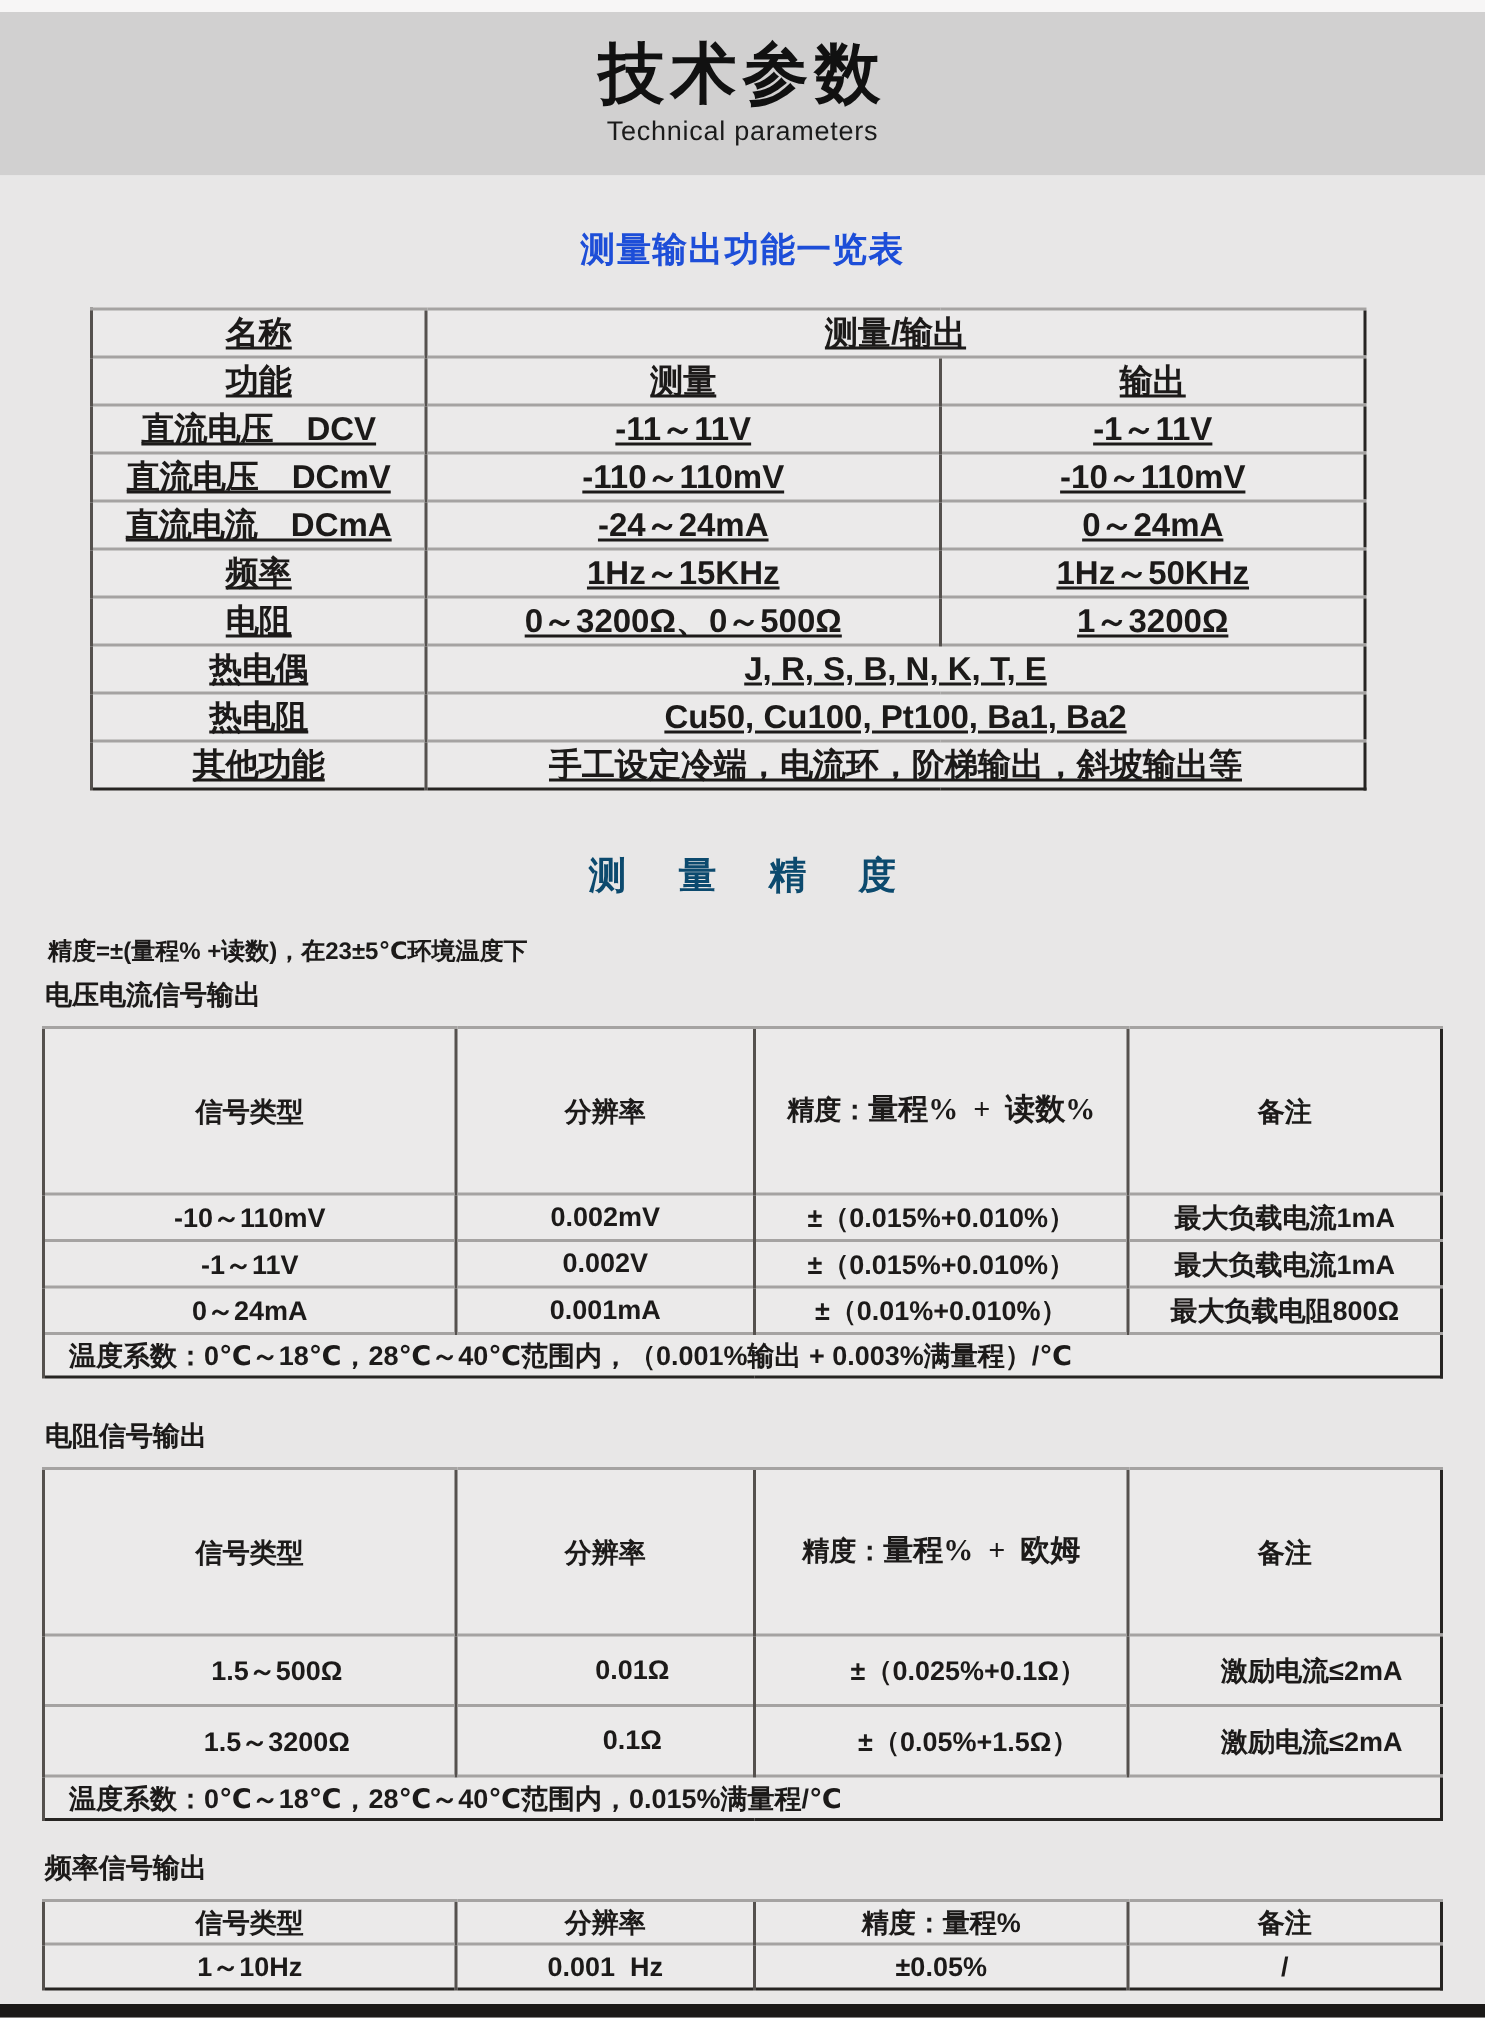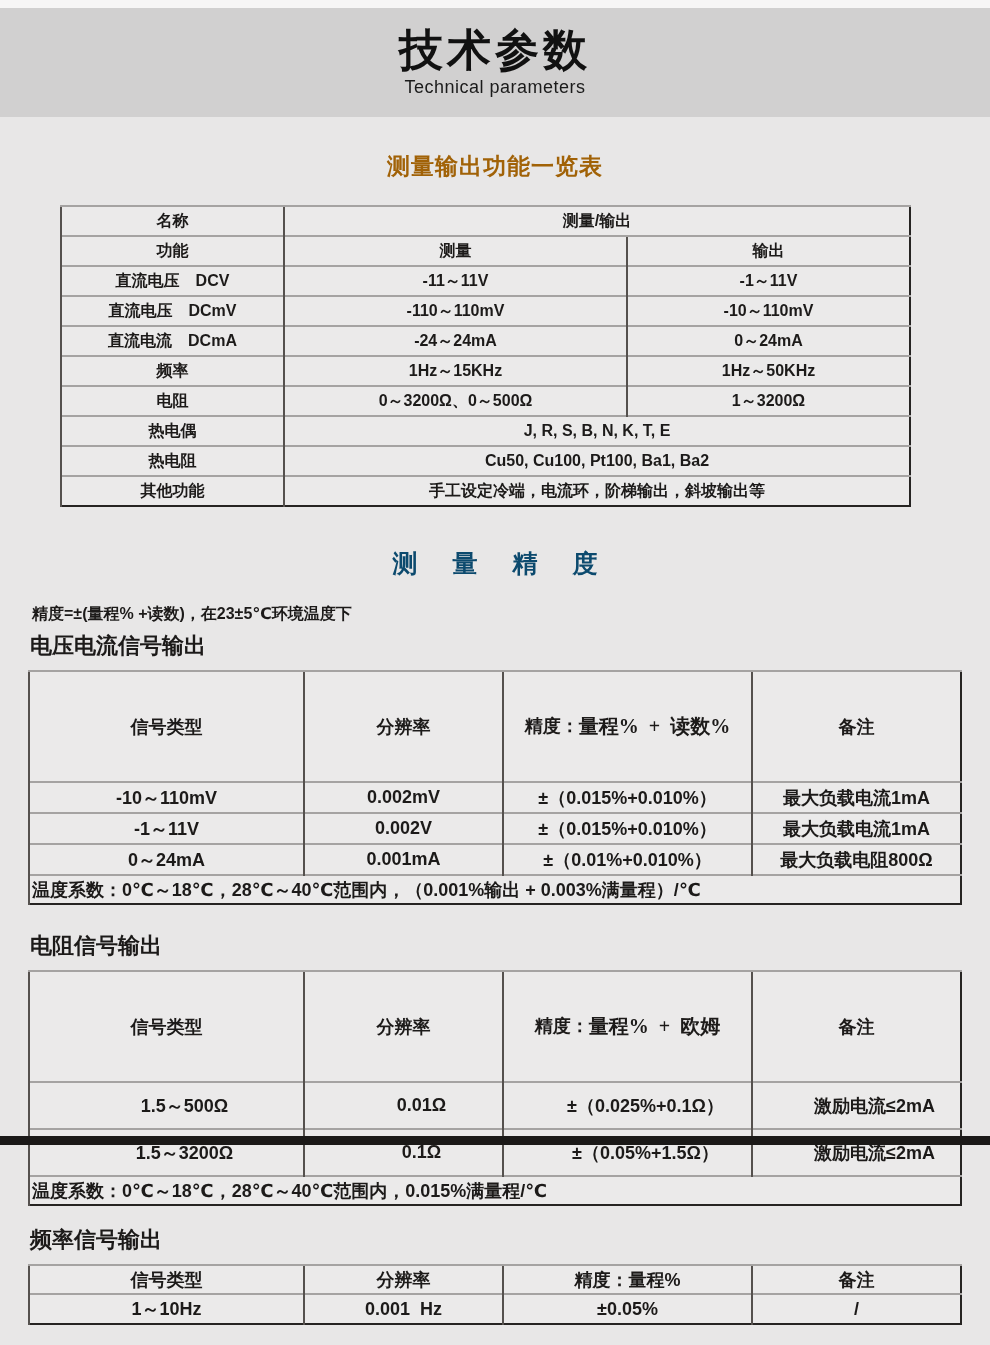--- a/index.html
+++ b/index.html
@@ -2,57 +2,57 @@
 <html><head>
 <meta charset="utf-8">
 <style>
   html,body{margin:0;padding:0;}
   body{
     width:990px;height:1345px;position:relative;overflow:hidden;
     background:#f7f6f6;
     font-family:"Liberation Sans","DejaVu Sans",sans-serif;
     color:#1c1a19;
   }
-  .page{position:absolute;top:0;left:0;width:990px;height:1145px;}
+  .page{position:absolute;top:0;left:0;width:990px;height:1345px;}
   .top-strip{height:8px;background:#f7f6f6;}
   .band{
     height:109px;background:#d1d0d0;
     display:flex;flex-direction:column;align-items:center;justify-content:center;
   }
   .title{font-size:44px;font-weight:900;letter-spacing:4px;color:#111;line-height:1.05;}
   .subtitle{font-size:18px;font-weight:400;color:#1b1b1b;margin-top:3px;letter-spacing:0.5px;}
   .content{background:#e8e7e7;height:1228px;}
   .h-overview{
-    text-align:center;font-size:23px;font-weight:700;color:#a16207;
+    text-align:center;font-size:23px;font-weight:700;color:#1d4ed8;
     padding-top:34px;margin:0 0 23px 0;letter-spacing:1px;
   }
   table{border-collapse:collapse;table-layout:fixed;background:#ebeaea;}
   td{
     border-top:2px solid #a5a3a2;border-left:2px solid #55514e;
     text-align:center;vertical-align:middle;
     font-size:18px;font-weight:700;color:#1c1a19;
     white-space:pre-wrap;padding:0 4px;overflow:hidden;
   }
   .tbl{border:2px solid #262422;}
   .tbl-overview{width:849px;margin:0 0 0 60px;}
-  .tbl-overview td{height:28px;font-size:16px;}
+  .tbl-overview td{height:28px;font-size:22px;text-decoration:underline;}
   .h-precision{
     text-align:center;font-size:25px;font-weight:800;color:#0c4a6e;
     margin:40px 0 24px 0;letter-spacing:14px;text-indent:14px;
   }
   .note{font-size:16px;font-weight:700;margin:0 0 6px 32px;color:#1c1a19;white-space:pre-wrap;}
-  .sig-label{font-size:22px;font-weight:700;margin:0 0 9px 30px;color:#1c1a19;}
+  .sig-label{font-size:18px;font-weight:700;margin:0 0 9px 30px;color:#1c1a19;}
   .tbl-sig{width:932px;margin:0 0 0 28px;}
   .tbl-sig td{font-size:18px;}
   .hdr2 td{height:52px;}
   .prec-stack{display:flex;flex-direction:row;align-items:center;justify-content:center;line-height:1.25;}
   .prec-stack .l2{font-size:20px;font-family:Liberation Serif, serif;}
   .row-vc td{height:29px;}
   .row-res td{height:45px;padding-left:40px;}
-  .temp-row td{height:27px;text-align:left;padding-left:2px;}
+  .temp-row td{height:27px;text-align:left;padding-left:16px;}
   .tbl-freq td{height:28px;}
   .tbl-freq .hdr1 td{height:27px;}
   .spacer-sm{height:26px;}
   .spacer-xs{height:19px;}
   .footer-bar{position:absolute;left:0;bottom:0;width:990px;height:9px;background:#1b1918;}
 </style>
 </head>
 <body>
 
 <div class="page">

